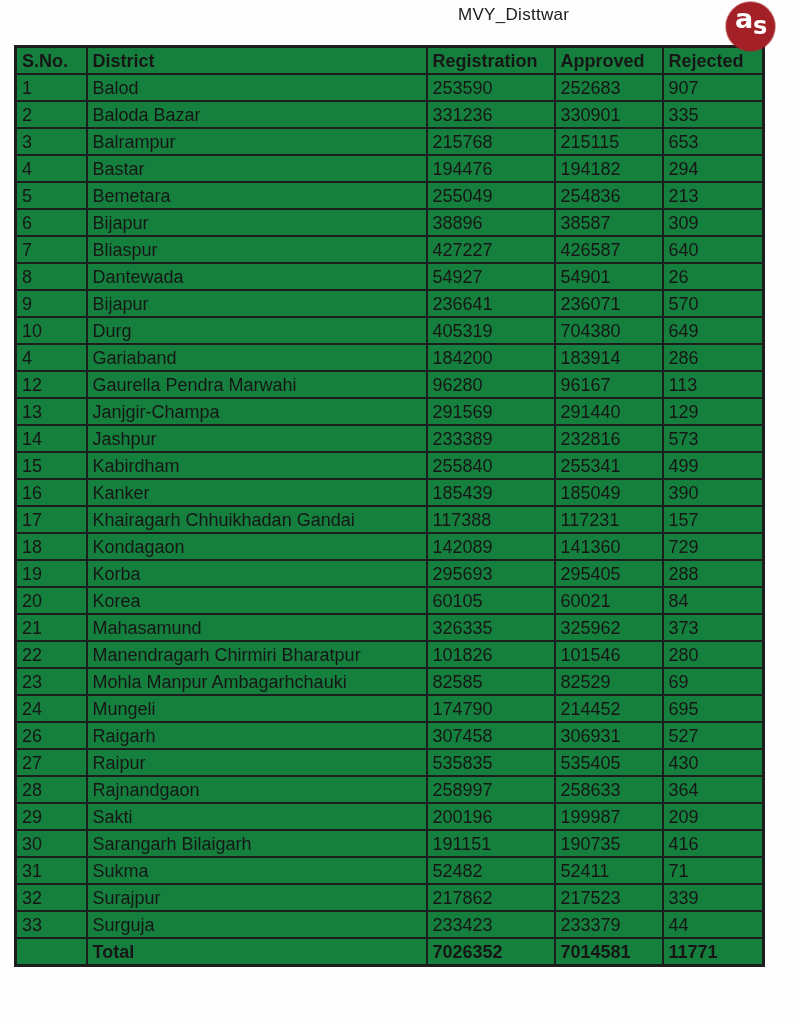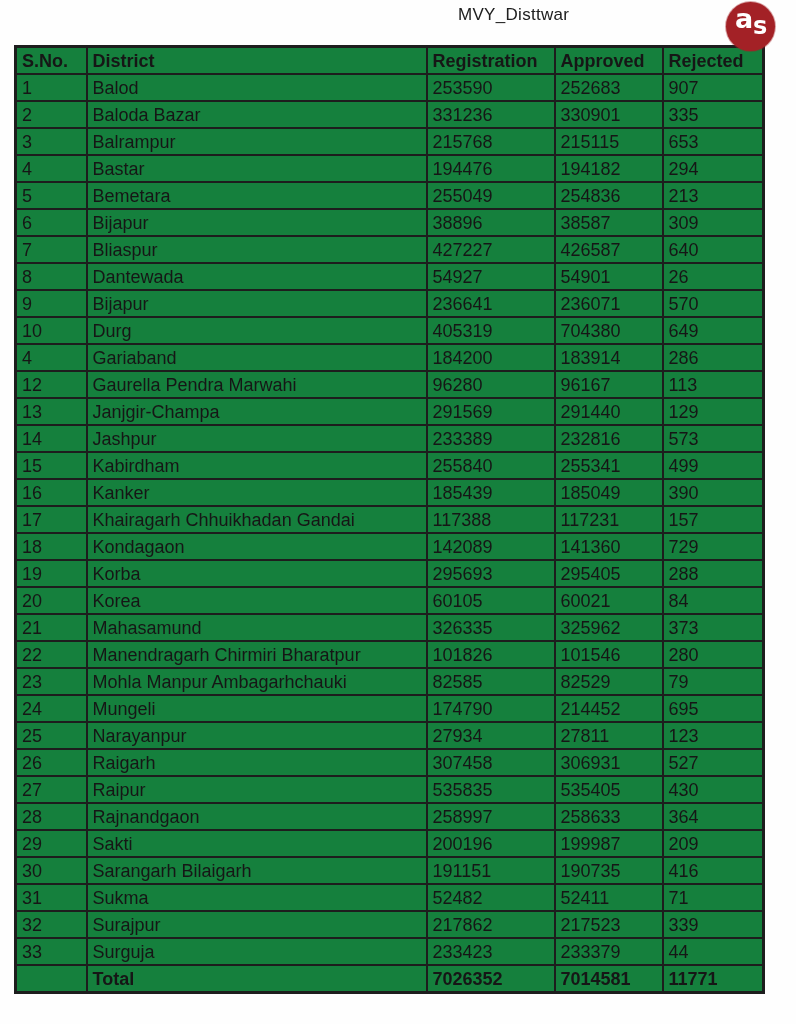--- a/index.html
+++ b/index.html
@@ -263,35 +263,28 @@
           <td>Manendragarh Chirmiri Bharatpur</td>
           <td>101826</td>
           <td>101546</td>
           <td>280</td>
         </tr>
         <tr>
           <td>23</td>
           <td>Mohla Manpur Ambagarhchauki</td>
           <td>82585</td>
           <td>82529</td>
-          <td>79</td>
+          <td>69</td>
         </tr>
         <tr>
           <td>24</td>
           <td>Mungeli</td>
           <td>174790</td>
           <td>214452</td>
           <td>695</td>
-        </tr>
-        <tr>
-          <td>25</td>
-          <td>Narayanpur</td>
-          <td>27934</td>
-          <td>27811</td>
-          <td>123</td>
         </tr>
         <tr>
           <td>26</td>
           <td>Raigarh</td>
           <td>307458</td>
           <td>306931</td>
           <td>527</td>
         </tr>
         <tr>
           <td>27</td>

